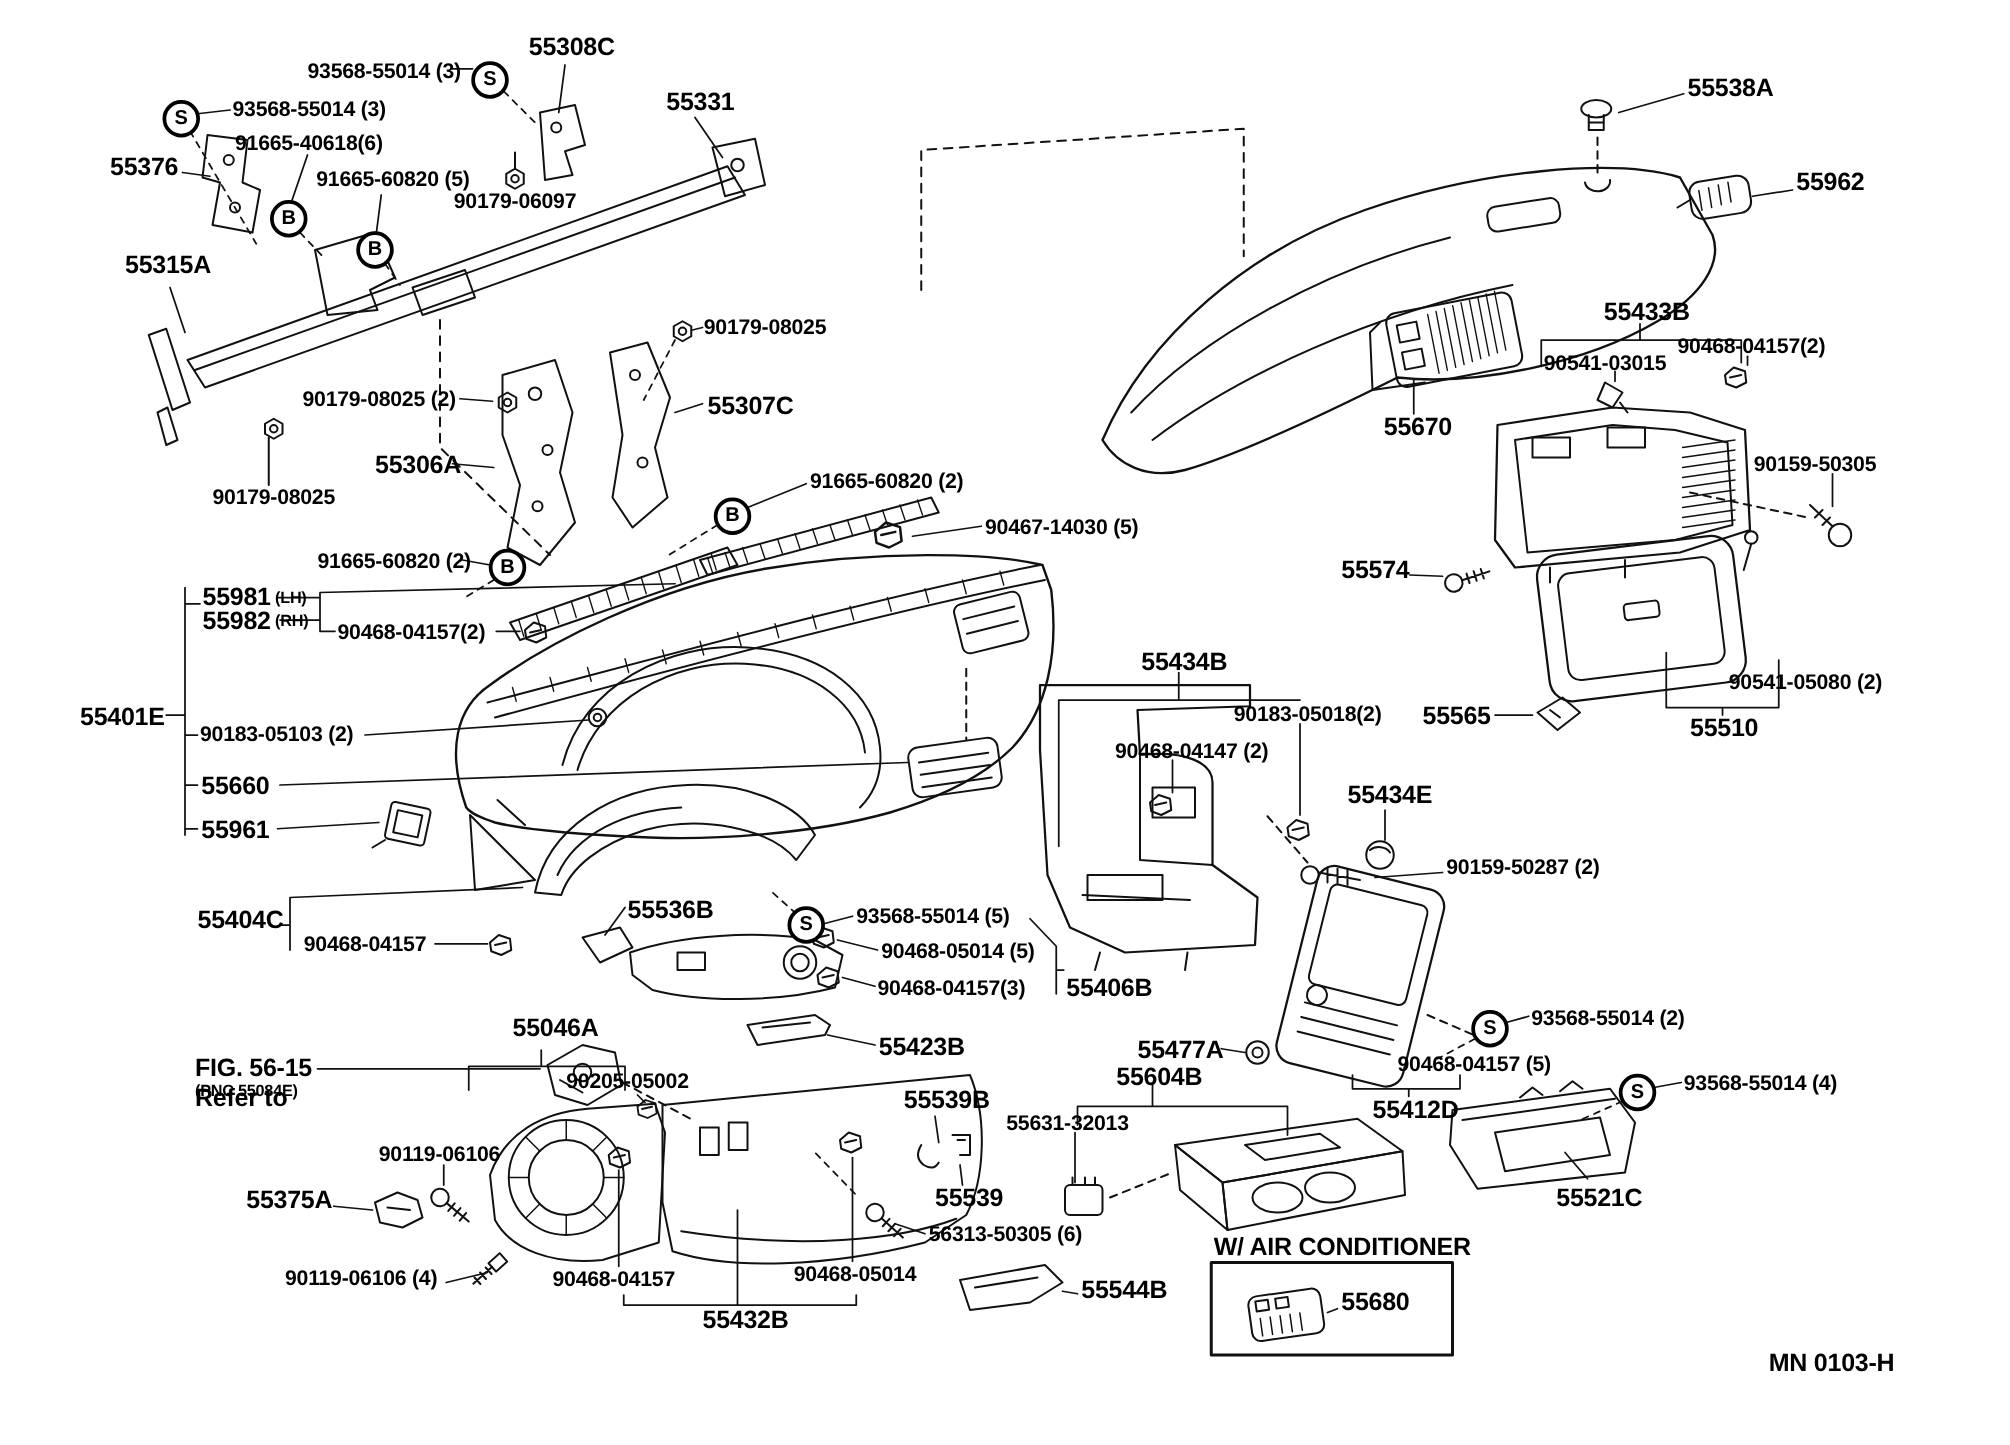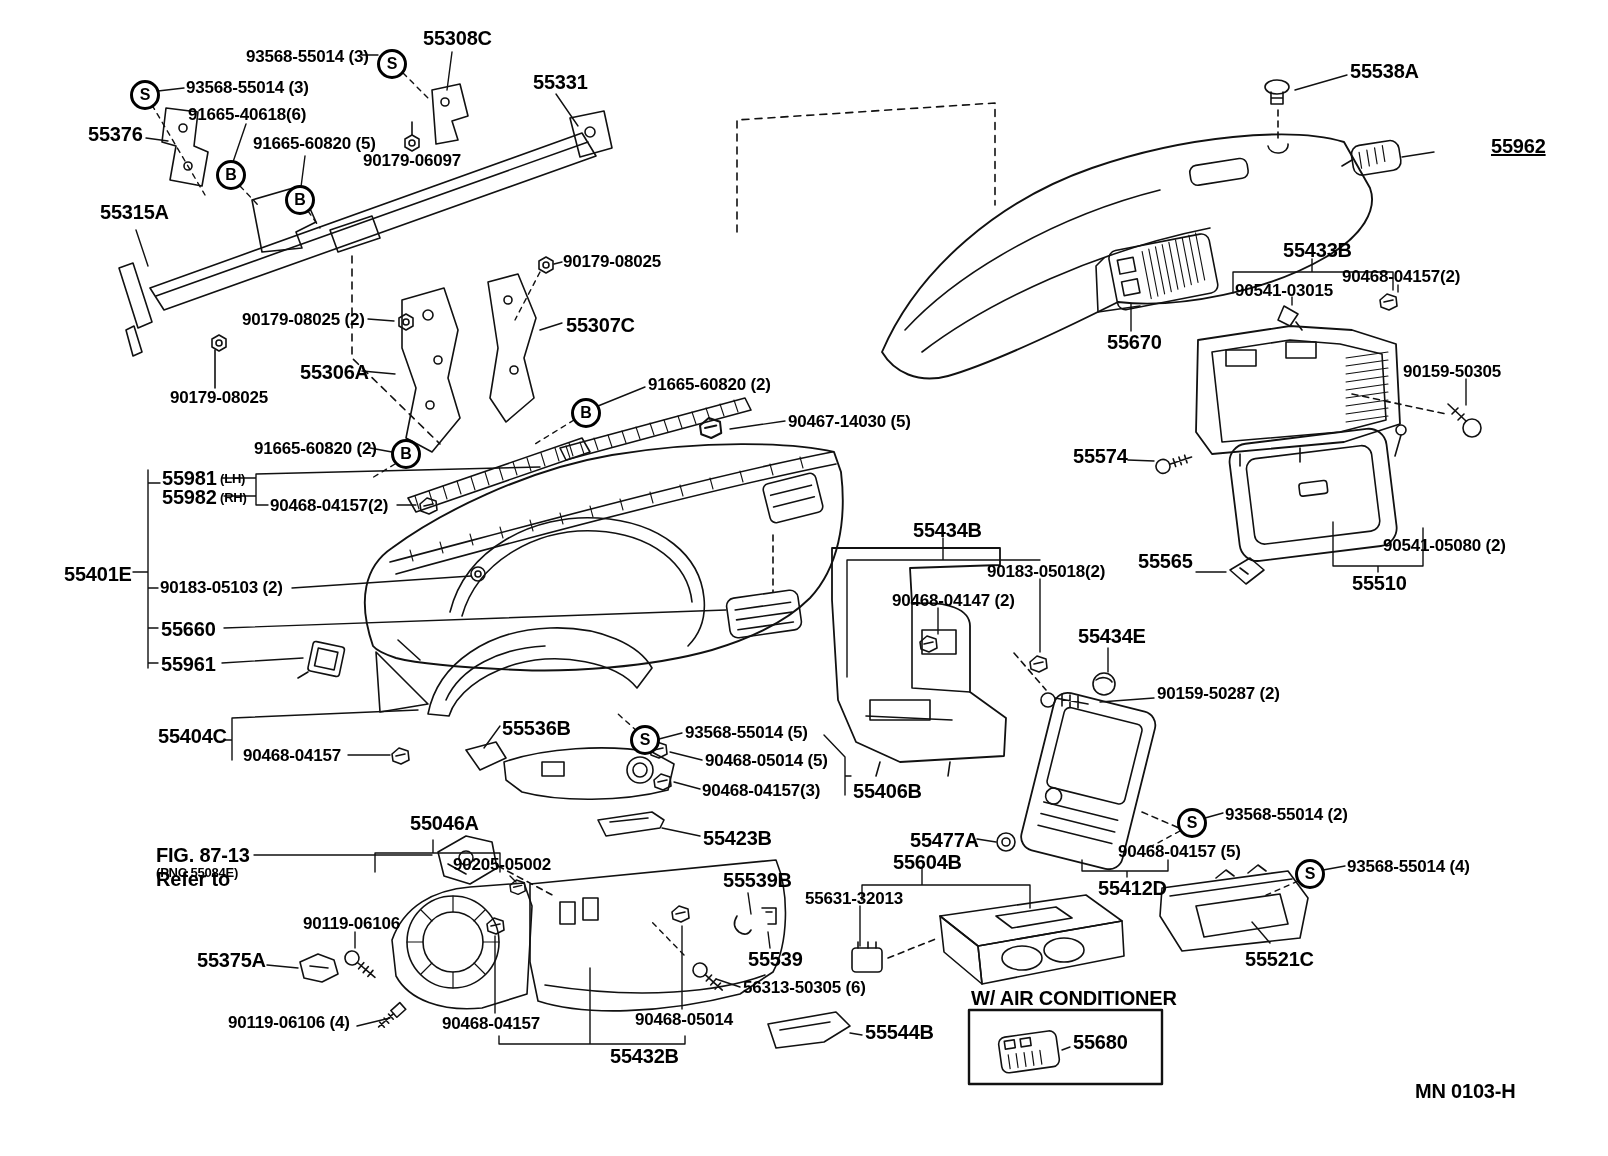--- a/index.html
+++ b/index.html
@@ -338,53 +338,53 @@
       <div class="lbl big" style="left: 161px; top: 619px;">55660</div>
       <div class="lbl big" style="left: 161px; top: 654px;">55961</div>
       <div class="lbl big" style="left: 158px; top: 726px;">55404C</div>
       <div class="lbl" style="left: 243px; top: 747px;">90468-04157</div>
       <div class="lbl big" style="left: 502px; top: 718px;">55536B</div>
       <div class="lbl" style="left: 685px; top: 724px;">93568-55014 (5)</div>
       <div class="lbl" style="left: 705px; top: 752px;">90468-05014 (5)</div>
       <div class="lbl" style="left: 702px; top: 782px;">90468-04157(3)</div>
       <div class="lbl big" style="left: 853px; top: 781px;">55406B</div>
       <div class="lbl big" style="left: 156px; top: 826px; margin-top: 43px;">Refer to</div>
-      <div class="lbl big" style="left: 156px; top: 845px;">FIG. 87-13</div>
+      <div class="lbl big" style="left: 156px; top: 845px;">FIG. 56-15</div>
       <div class="lbl small" style="left: 156px; top: 866px;">(PNC 55084E)</div>
       <div class="lbl big" style="left: 410px; top: 813px;">55046A</div>
       <div class="lbl" style="left: 453px; top: 856px;">90205-05002</div>
       <div class="lbl big" style="left: 703px; top: 828px;">55423B</div>
       <div class="lbl big" style="left: 723px; top: 870px;">55539B</div>
       <div class="lbl big" style="left: 910px; top: 830px;">55477A</div>
       <div class="lbl big" style="left: 893px; top: 852px;">55604B</div>
       <div class="lbl" style="left: 805px; top: 890px;">55631-32013</div>
       <div class="lbl big" style="left: 748px; top: 949px;">55539</div>
       <div class="lbl" style="left: 743px; top: 979px;">56313-50305 (6)</div>
       <div class="lbl" style="left: 635px; top: 1011px;">90468-05014</div>
       <div class="lbl big" style="left: 865px; top: 1022px;">55544B</div>
       <div class="lbl" style="left: 303px; top: 915px;">90119-06106</div>
       <div class="lbl big" style="left: 197px; top: 950px;">55375A</div>
       <div class="lbl" style="left: 228px; top: 1014px;">90119-06106 (4)</div>
       <div class="lbl" style="left: 442px; top: 1015px;">90468-04157</div>
-      <div class="lbl big" style="left: 562px; top: 1046px; margin-left: 48px;">55432B</div>
+      <div class="lbl big" style="left: 562px; top: 1046px;">55432B</div>
       <div class="lbl big" style="left: 971px; top: 988px;">W/ AIR CONDITIONER</div>
       <div class="lbl big" style="left: 1073px; top: 1032px;">55680</div>
       <div class="lbl big" style="left: 1245px; top: 949px;">55521C</div>
       <div class="lbl big" style="left: 1098px; top: 878px;">55412D</div>
       <div class="lbl" style="left: 1118px; top: 843px;">90468-04157 (5)</div>
       <div class="lbl" style="left: 1225px; top: 806px;">93568-55014 (2)</div>
       <div class="lbl" style="left: 1347px; top: 858px;">93568-55014 (4)</div>
       <div class="lbl big" style="left: 913px; top: 520px;">55434B</div>
       <div class="lbl" style="left: 987px; top: 563px;">90183-05018(2)</div>
       <div class="lbl" style="left: 892px; top: 592px;">90468-04147 (2)</div>
-      <div class="lbl big" style="left: 1138px; top: 551px;">55565</div>
+      <div class="lbl big" style="left: 1138px; top: 563px;">55565</div>
       <div class="lbl big" style="left: 1078px; top: 626px;">55434E</div>
       <div class="lbl" style="left: 1157px; top: 685px;">90159-50287 (2)</div>
       <div class="lbl big" style="left: 1350px; top: 61px;">55538A</div>
-      <div class="lbl big" style="left: 1491px; top: 136px; text-decoration: underline;">55962</div>
+      <div class="lbl big" style="left: 1437px; top: 136px;">55962</div>
       <div class="lbl big" style="left: 1283px; top: 240px; text-align: center;">55433B</div>
       <div class="lbl" style="left: 1235px; top: 282px;">90541-03015</div>
       <div class="lbl" style="left: 1342px; top: 268px;">90468-04157(2)</div>
       <div class="lbl" style="left: 1403px; top: 363px;">90159-50305</div>
       <div class="lbl big" style="left: 1107px; top: 332px;">55670</div>
       <div class="lbl big" style="left: 1073px; top: 446px;">55574</div>
       <div class="lbl" style="left: 1373px; top: 537px; padding-left: 10px;">90541-05080 (2)</div>
       <div class="lbl big" style="left: 1352px; top: 573px;">55510</div>
       <div class="lbl big" style="left: 1415px; top: 1081px;">MN 0103-H</div>
     </div>

